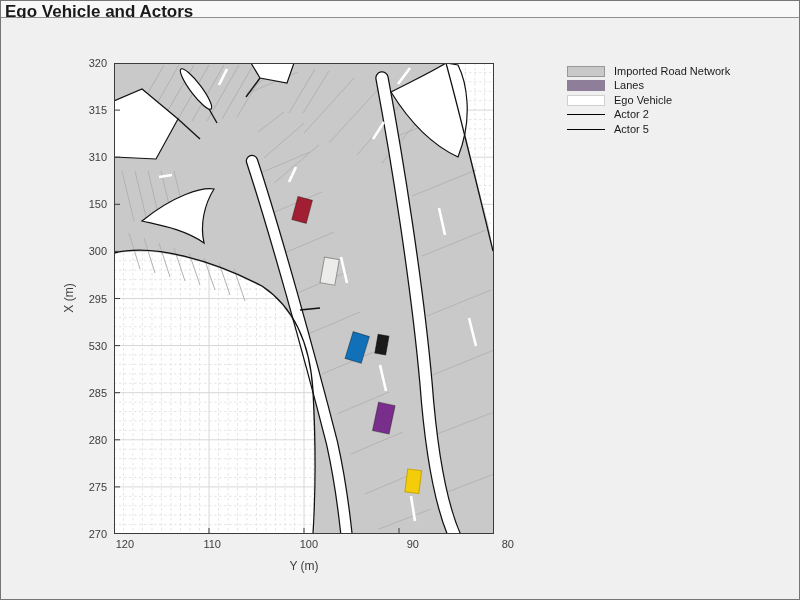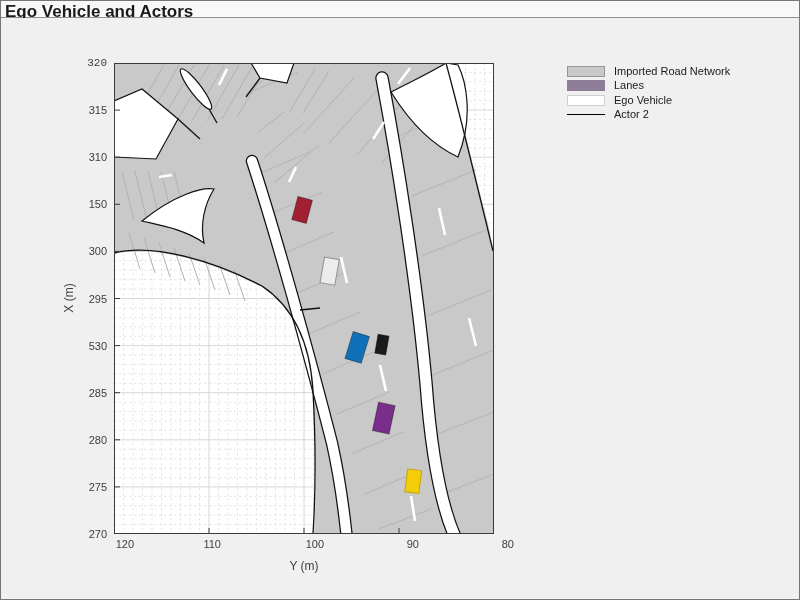--- a/index.html
+++ b/index.html
@@ -250,24 +250,24 @@
             <line x1="1" y1="423.9" x2="6" y2="423.9" stroke="#3b3b3b" stroke-width="1"></line>
             <line x1="1" y1="471" x2="6" y2="471" stroke="#3b3b3b" stroke-width="1"></line>
           </g>
         <rect x="0.5" y="0.5" width="379" height="470" fill="none" stroke="#3b3b3b" stroke-width="1"></rect>
       </svg>
     </div>
 
     <div id="ticklabels">
         <div class="ticklabel xticklabel" style="left: 93px;">120</div>
         <div class="ticklabel xticklabel" style="left: 180px;">110</div>
-        <div class="ticklabel xticklabel" style="left: 283px;">100</div>
+        <div class="ticklabel xticklabel" style="left: 277px;">100</div>
         <div class="ticklabel xticklabel" style="left: 378px;">90</div>
         <div class="ticklabel xticklabel" style="left: 473px;">80</div>
-        <div class="ticklabel yticklabel" style="top: 39px; font-family: Liberation Mono, monospace;">320</div>
+        <div class="ticklabel yticklabel" style="top: 39px;">320</div>
         <div class="ticklabel yticklabel" style="top: 86.1px;">315</div>
         <div class="ticklabel yticklabel" style="top: 133.2px;">310</div>
         <div class="ticklabel yticklabel" style="top: 180.3px;">150</div>
         <div class="ticklabel yticklabel" style="top: 227.4px;">300</div>
         <div class="ticklabel yticklabel" style="top: 274.5px;">295</div>
         <div class="ticklabel yticklabel" style="top: 321.6px;">530</div>
         <div class="ticklabel yticklabel" style="top: 368.7px;">285</div>
         <div class="ticklabel yticklabel" style="top: 415.8px;">280</div>
         <div class="ticklabel yticklabel" style="top: 462.9px;">275</div>
         <div class="ticklabel yticklabel" style="top: 510px;">270</div>
@@ -286,15 +286,19 @@
           <span class="legend-label">Lanes</span>
         </div>
         <div class="legend-row">
           <span class="legend-key" style="background: rgb(255, 255, 255); border: 1px solid rgb(207, 207, 207);"></span>
           <span class="legend-label">Ego Vehicle</span>
         </div>
         <div class="legend-row">
           <span class="legend-line" style="border-top-color: rgb(0, 0, 0);"></span>
           <span class="legend-label">Actor 2</span>
         </div>
+        <div class="legend-row">
+          <span class="legend-line" style="border-top-color: rgb(0, 0, 0);"></span>
+          <span class="legend-label">Actor 5</span>
+        </div>
       </div>
   </div>
 </div>
 
 </body></html>

